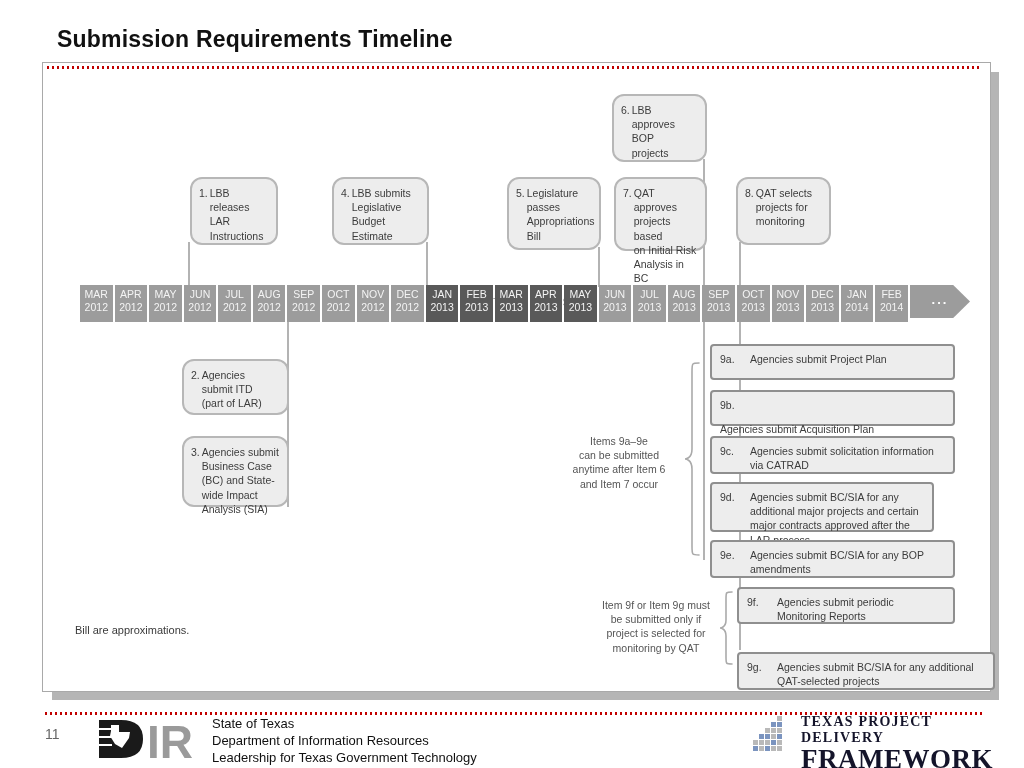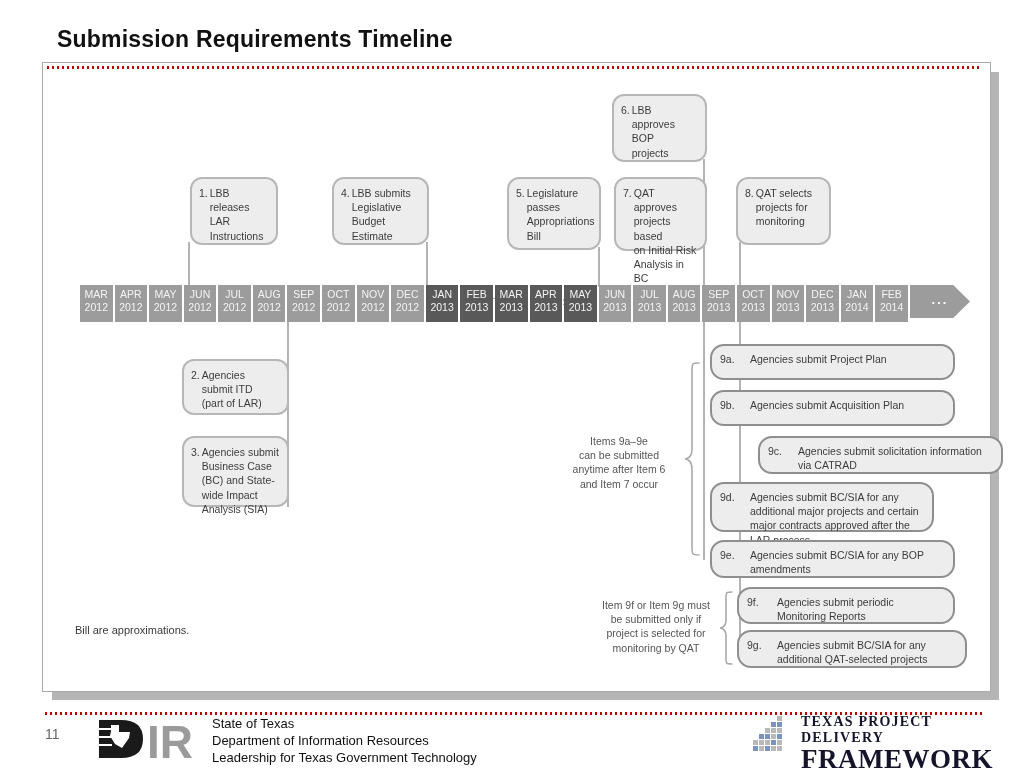--- a/index.html
+++ b/index.html
@@ -41,30 +41,30 @@
   .box-c2{left:182px;top:359px;width:107px;height:56px;}
   .box-c3{left:182px;top:436px;width:107px;height:71px;}
   .box-c4{left:332px;top:177px;width:97px;height:68px;}
   .box-c5{left:507px;top:177px;width:94px;height:73px;}
   .box-c6{left:612px;top:94px;width:95px;height:68px;}
   .box-c7{left:614px;top:177px;width:93px;height:74px;}
   .box-c8{left:736px;top:177px;width:95px;height:68px;}
 
   
   .sbox{background:var(--callout-fill,#ededed);border:2px solid var(--group-box-border,#8f8f8f);
-        border-radius:14px;box-sizing:border-box;padding:6px 8px;display:flex;gap:10px;
+        border-radius:4px;box-sizing:border-box;padding:6px 8px;display:flex;gap:10px;
         font-size:10.5px;color:#3c3c3c;line-height:1.35;z-index:3;}
   .sbox .tag{min-width:20px;}
   .box-9a{left:710px;top:344px;width:245px;height:36px;}
-  .box-9b{left:710px;top:390px;width:245px;height:36px;}
-  .box-9c{left:710px;top:436px;width:245px;height:38px;margin-left:48px;}
+  .box-9b{left:710px;top:390px;width:245px;height:36px;flex-direction:column;}
+  .box-9c{left:710px;top:436px;width:245px;height:38px;}
   .box-9d{left:710px;top:482px;width:224px;height:50px;}
   .box-9e{left:710px;top:540px;width:245px;height:38px;}
   .box-9f{left:737px;top:587px;width:218px;height:37px;}
-  .box-9g{left:737px;top:630px;width:230px;height:38px;}
+  .box-9g{left:737px;top:652px;width:258px;height:38px;}
 
   .note{font-size:10.5px;color:#555;line-height:1.35;text-align:center;z-index:2;}
   .note-1{left:554px;top:434px;width:130px;}
   .note-2{left:594px;top:598px;width:124px;}
   .dates-note{left:75px;top:624px;font-size:11px;color:#3a3a3a;}
 
   
   .page-num{left:45px;top:726px;font-size:14px;color:#666;}
   .agency{left:212px;top:716px;font-size:13px;font-weight:normal;color:#101010;line-height:1.3;}
   .fw-text{left:801px;top:714px;width:190px;font-family:"Liberation Serif",serif;color:#14142a;}

